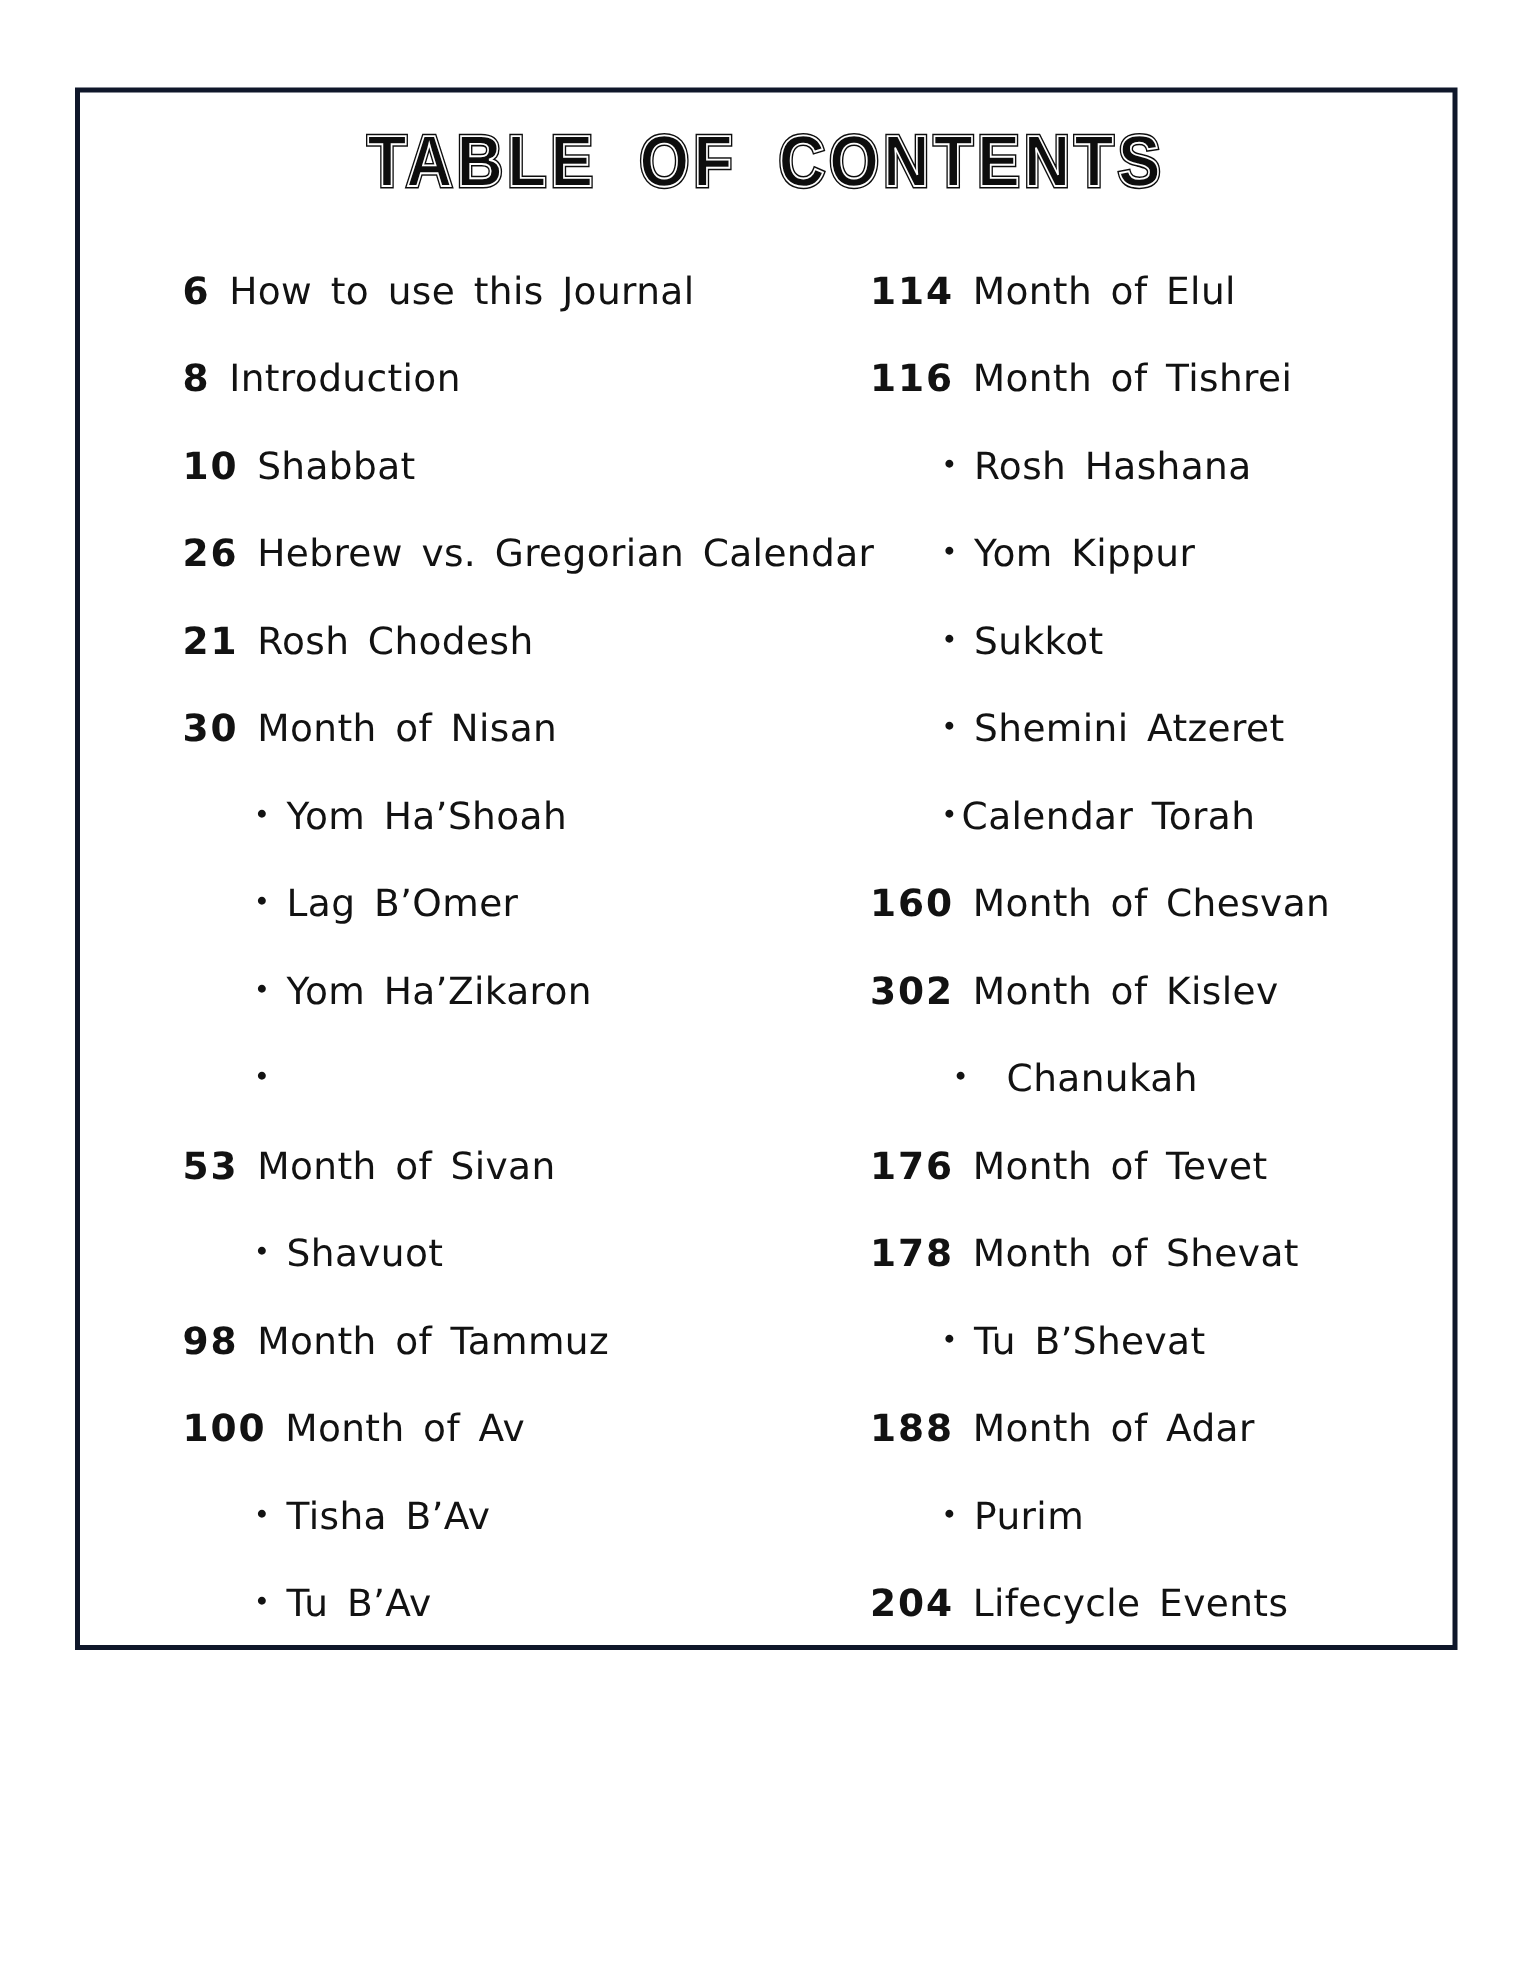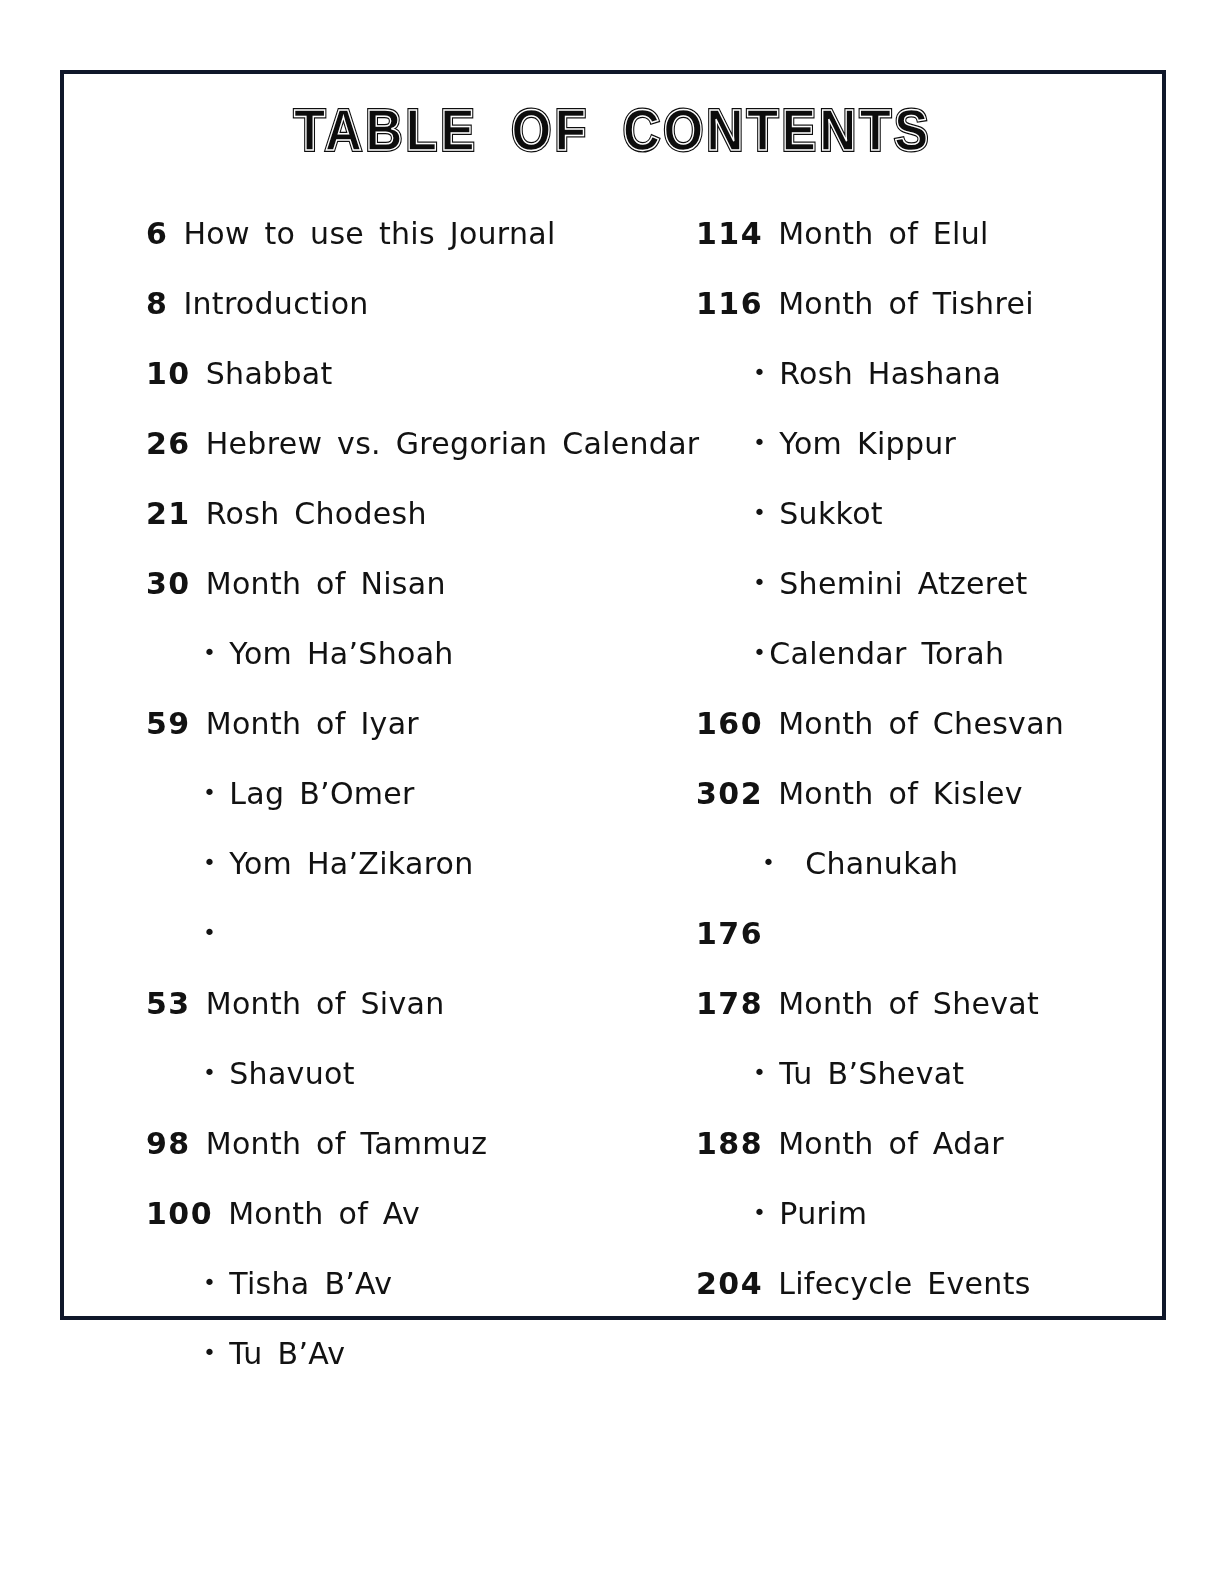--- a/index.html
+++ b/index.html
@@ -111,24 +111,20 @@
             <span class="label">Rosh Chodesh</span>
           </div>
           <div class="row">
             <span class="num">30</span>
             <span class="label">Month of Nisan</span>
           </div>
           <div class="row sub">
             <span class="bullet">•</span>
             <span class="label">Yom Ha’Shoah</span>
           </div>
-          <div class="row">
-            <span class="num">59</span>
-            <span class="label">Month of Iyar</span>
-          </div>
           <div class="row sub">
             <span class="bullet">•</span>
             <span class="label">Lag B’Omer</span>
           </div>
           <div class="row sub">
             <span class="bullet">•</span>
             <span class="label">Yom Ha’Zikaron</span>
           </div>
           <div class="row sub">
             <span class="bullet">•</span>
@@ -194,20 +190,21 @@
           <div class="row">
             <span class="num">302</span>
             <span class="label">Month of Kislev</span>
           </div>
           <div class="row sub gap-wide">
             <span class="bullet">•</span>
             <span class="label">Chanukah</span>
           </div>
           <div class="row">
             <span class="num">176</span>
+            <span class="label">Month of Tevet</span>
           </div>
           <div class="row">
             <span class="num">178</span>
             <span class="label">Month of Shevat</span>
           </div>
           <div class="row sub">
             <span class="bullet">•</span>
             <span class="label">Tu B’Shevat</span>
           </div>
           <div class="row">

